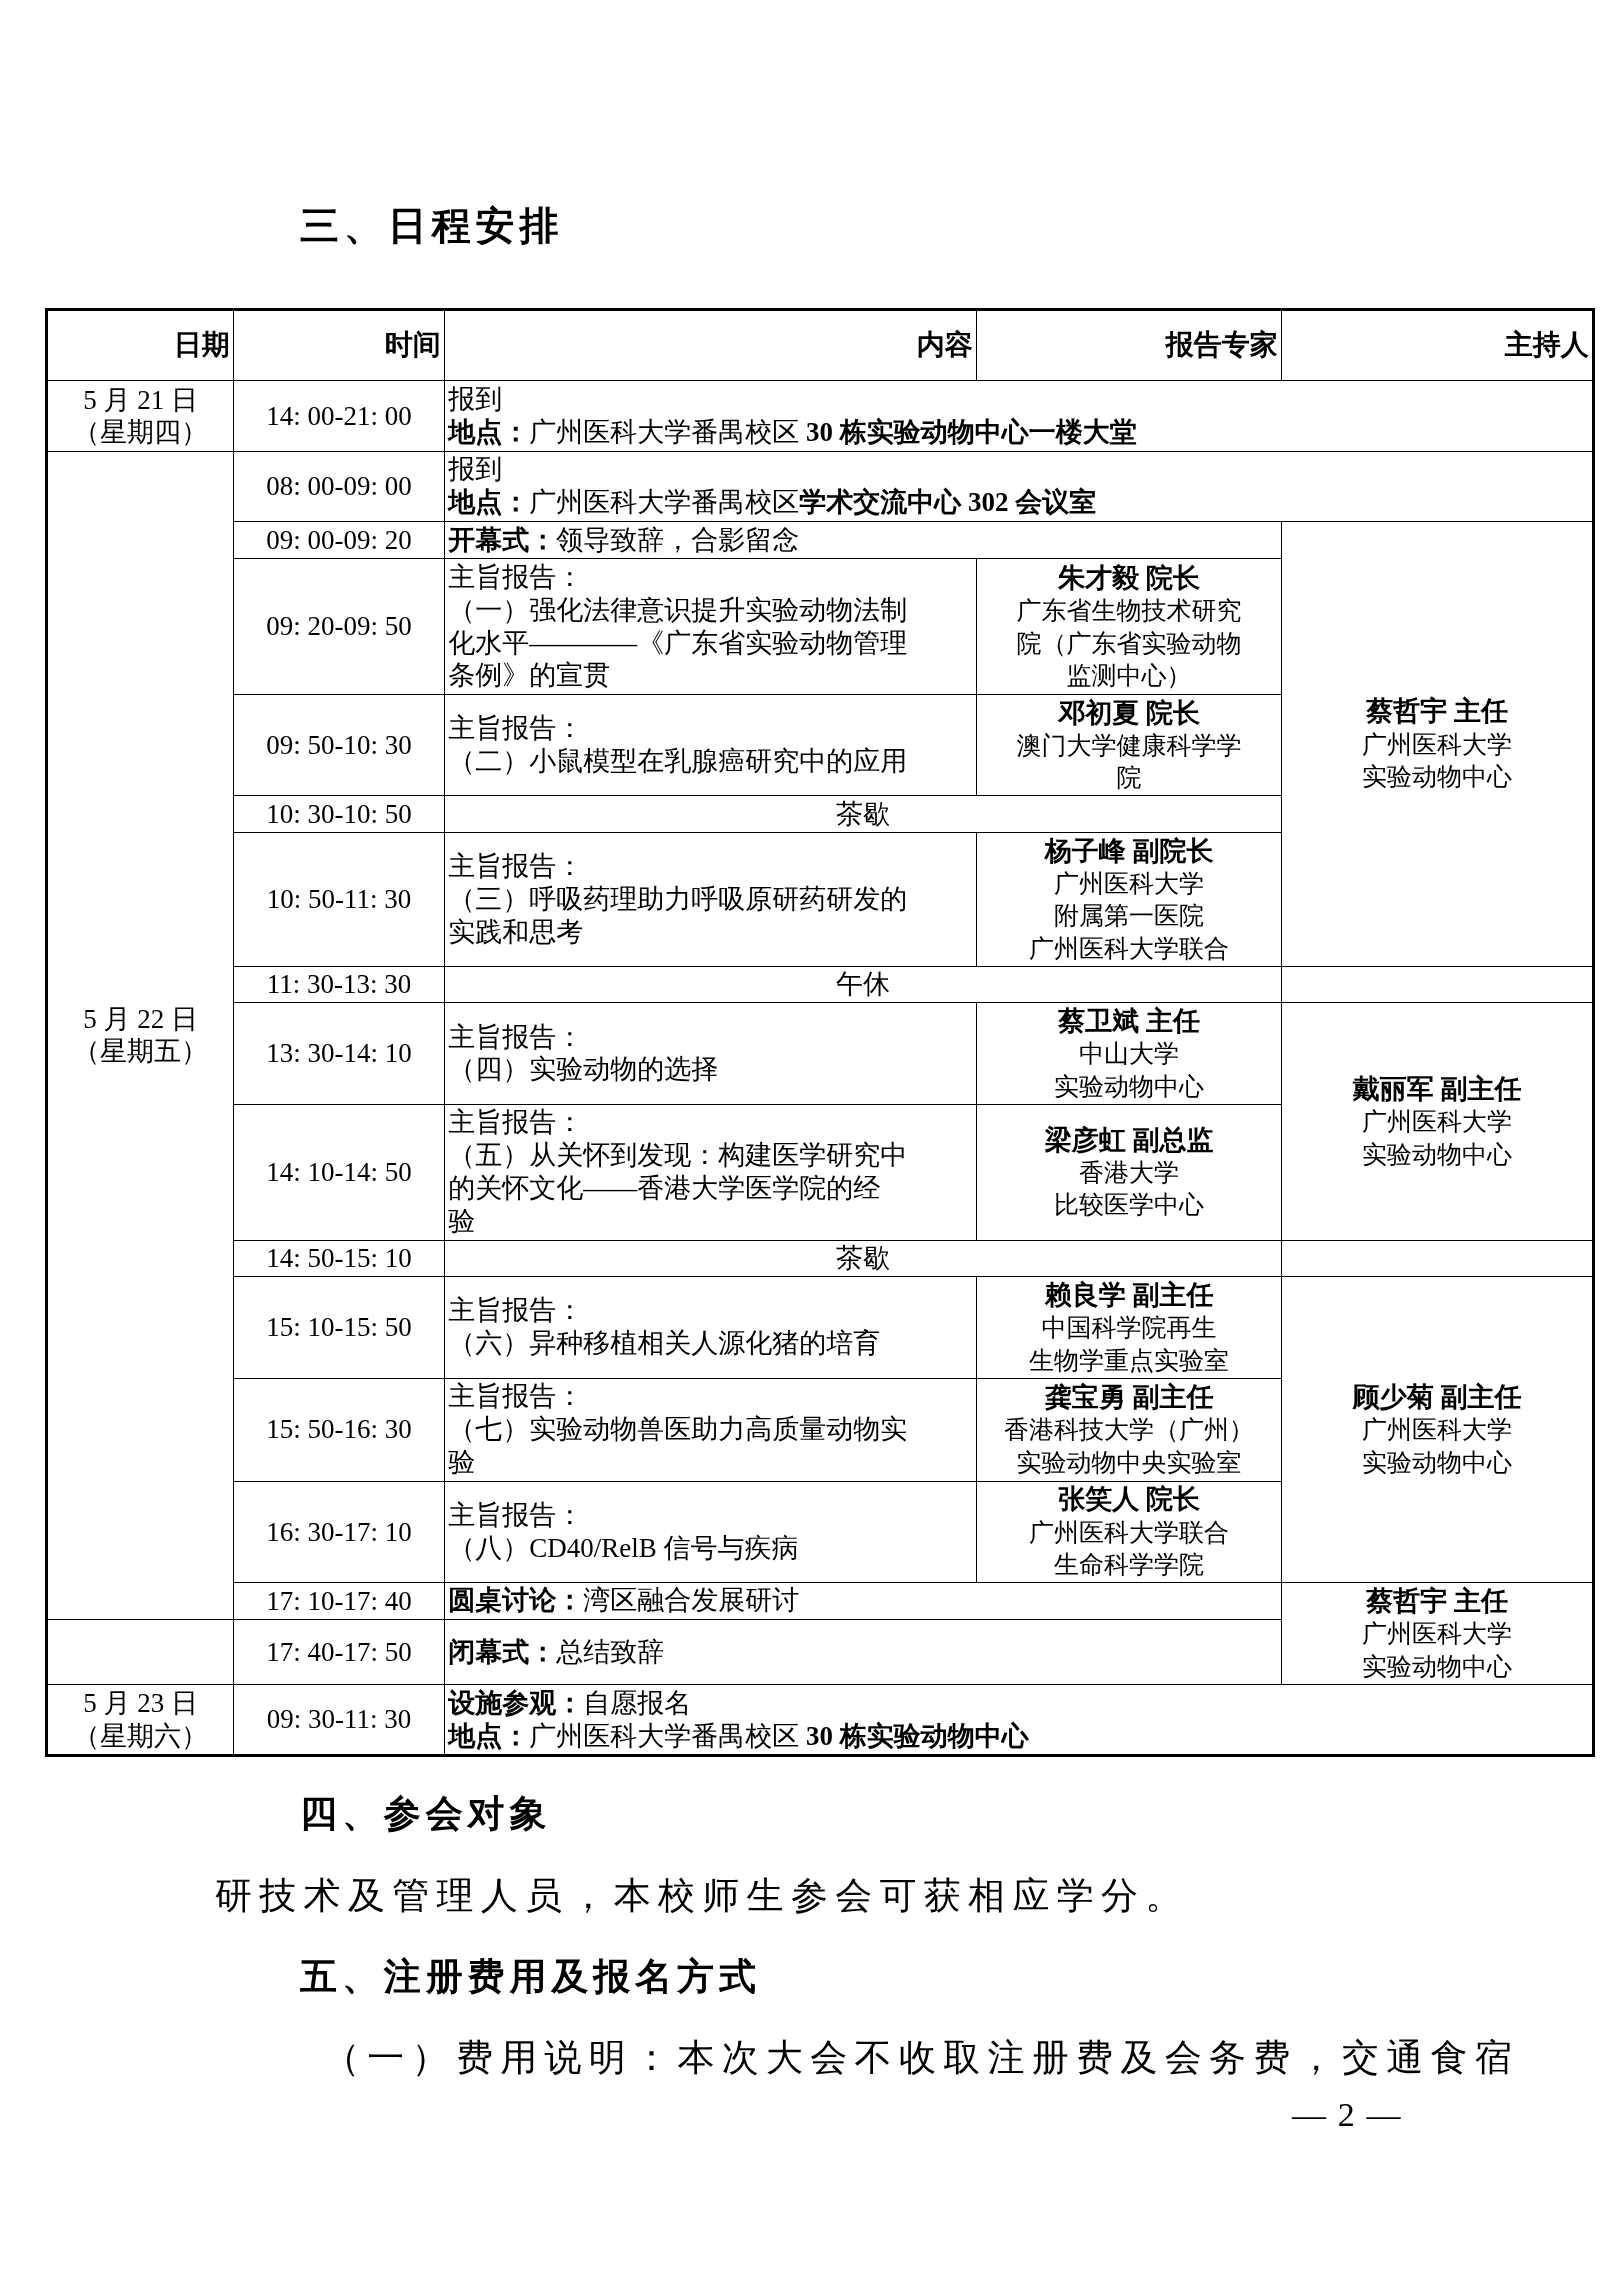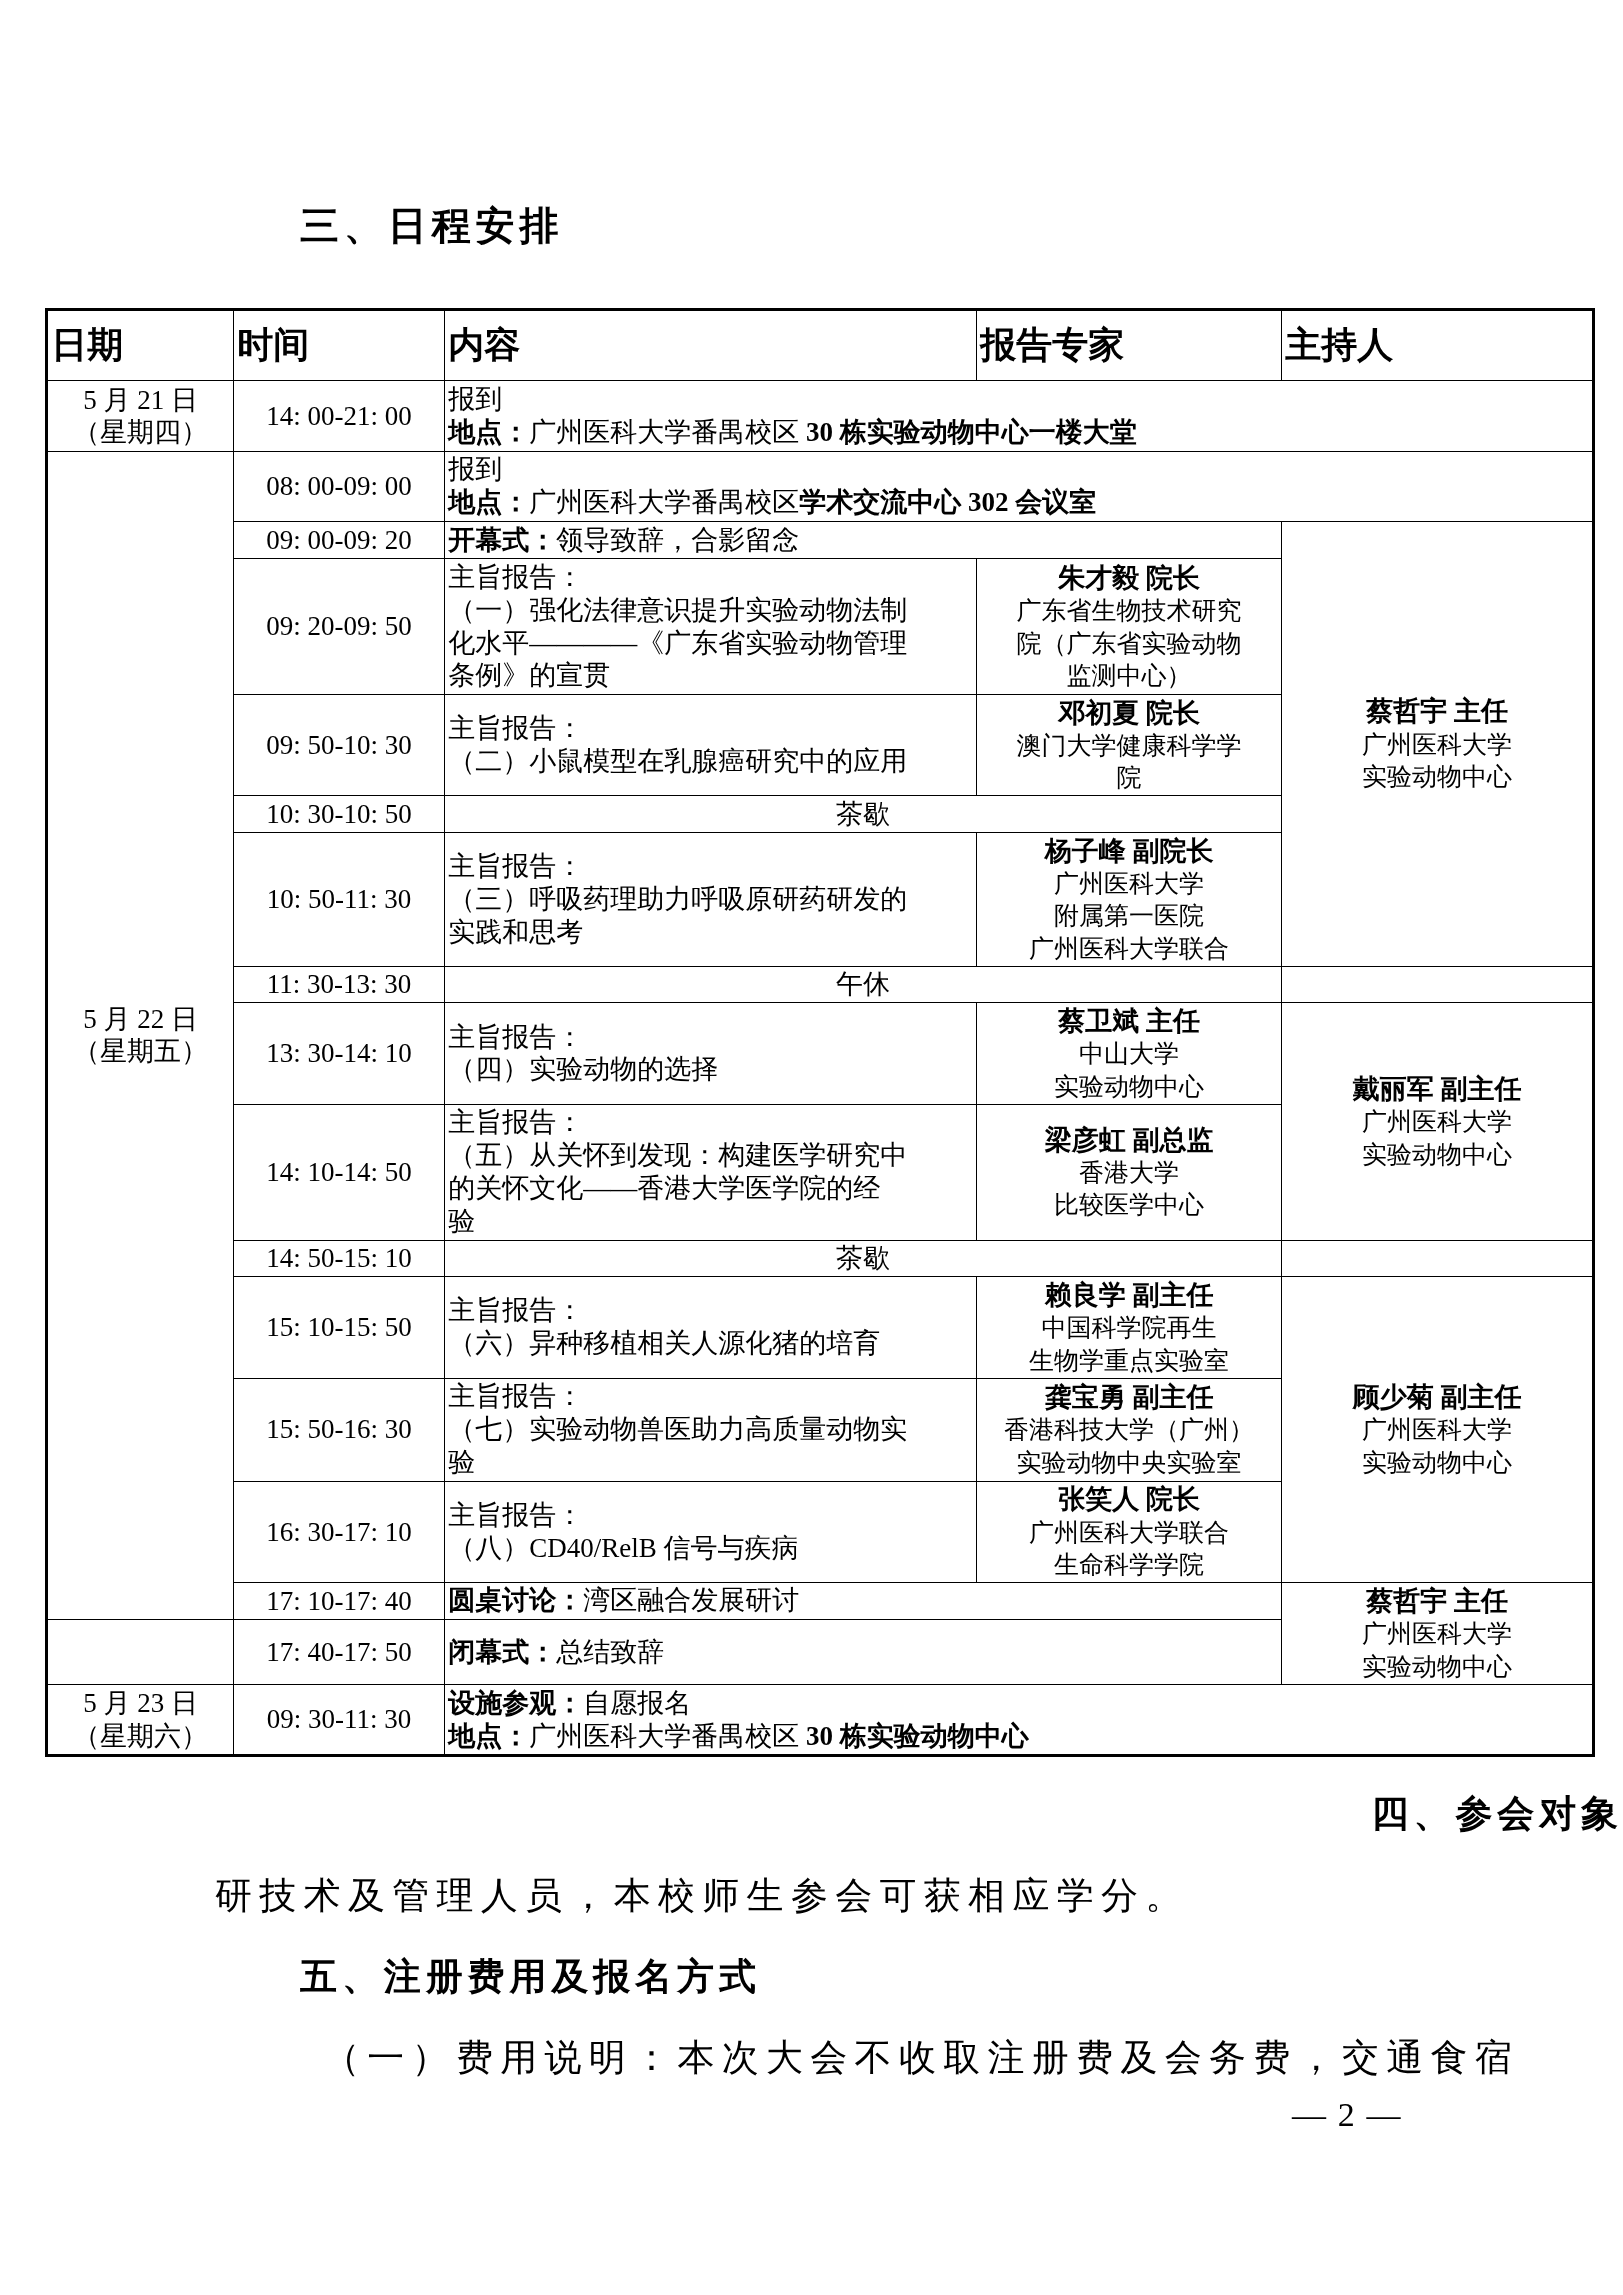--- a/index.html
+++ b/index.html
@@ -6,35 +6,35 @@
   body{
     width:1623px;height:2295px;background:#ffffff;color:#000;
     font-family:"Liberation Serif","DejaVu Serif",serif;
     position:relative;overflow:hidden;
   }
   .hd{
     font-family:"Liberation Sans","DejaVu Sans",sans-serif;
     font-weight:700;font-size:39px;letter-spacing:4.9px;line-height:1.1;
   }
   #sec3-title{margin:205px 0 0 300px;}
-  #sec4-title{margin:37px 0 0 300px;font-size:37px;text-align:right;}
+  #sec4-title{margin:37px 0 0 300px;font-size:37px;}
   #sec5-title{margin:36px 0 0 300px;font-size:37px;}
 
   table.sched{
     border-collapse:collapse;table-layout:fixed;
     width:1546px;margin:60px 0 0 45px;
     border:3.2px solid #000;
   }
   table.sched th,table.sched td{
     border:1.6px solid #000;vertical-align:middle;overflow:hidden;
     font-size:27px;padding:1.6px 3.2px;
   }
   table.sched th{
     font-family:"Liberation Sans","DejaVu Sans",sans-serif;
-    font-weight:700;font-size:36px;text-align:left;
+    font-weight:700;font-size:28px;text-align:right;
   }
   td.al-c{text-align:center;}
   td.al-l{text-align:left;padding:2.4px 6.5px 2.4px 9.7px;}
   .line{line-height:1.22;white-space:nowrap;}
   td.al-c .line{line-height:1.2;}
   .sp-aff{font-size:25px;}
   .b{font-weight:700;}
   td .b{font-family:"Liberation Serif","DejaVu Serif",serif;}
 
   .p-line1{margin:34px 0 0 299px;font-size:37px;letter-spacing:7.3px;white-space:nowrap;}

